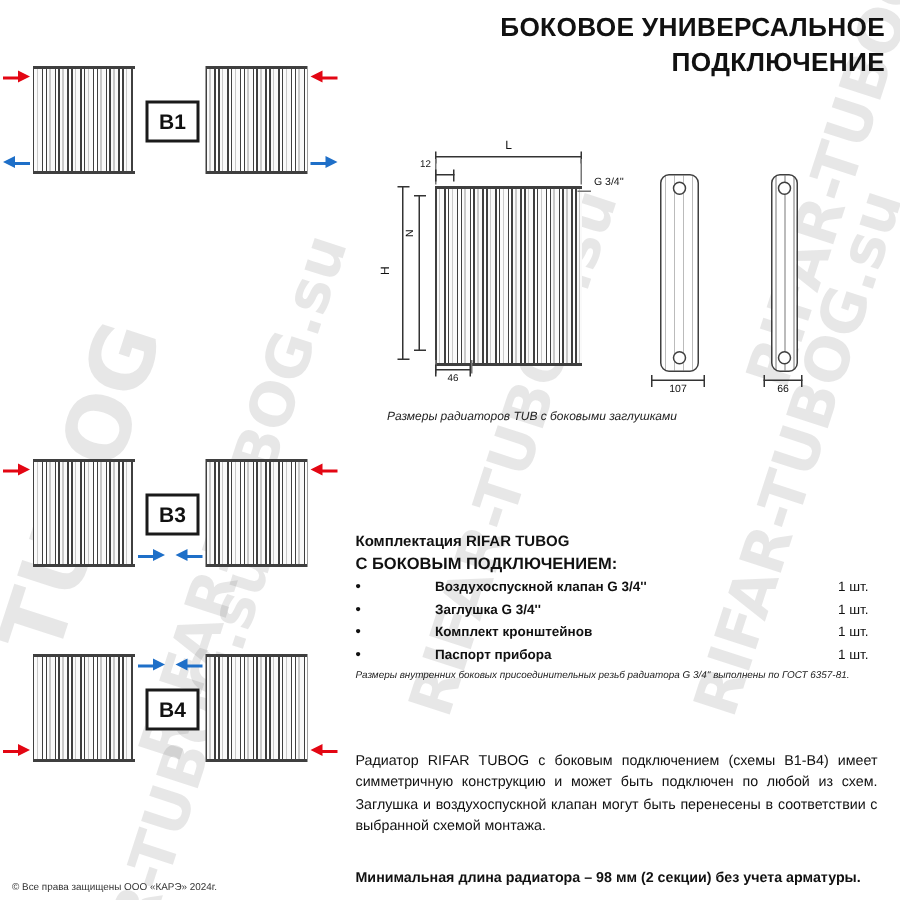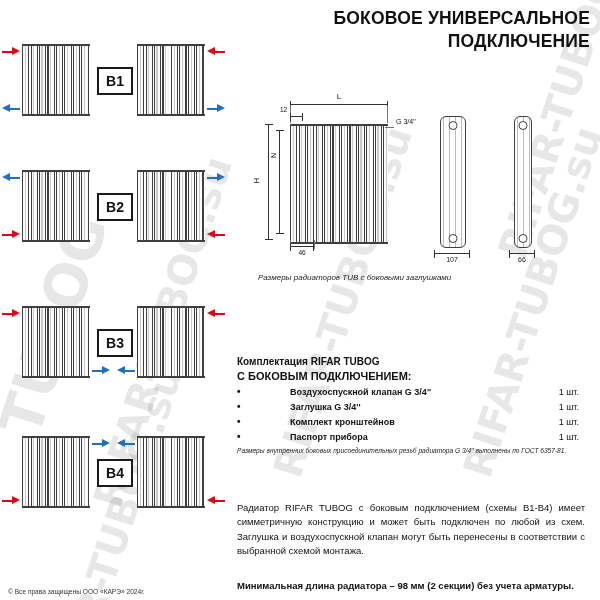--- a/index.html
+++ b/index.html
@@ -101,41 +101,20 @@
     <div class="rad-slot" data-rad="1">
         <div class="radiator"></div>
         <div class="arrow left" style="color: rgb(227, 6, 19); right: -20px; top: 3px;">
           <span class="shaft"></span>
         </div>
         <div class="arrow right" style="color: rgb(30, 111, 200); right: -20px; bottom: 3px;">
           <span class="shaft"></span>
         </div>
       </div>
   </div>
-  <div class="scheme-row" style="top:170px;">
-    <div class="rad-slot" data-rad="0">
-        <div class="radiator"></div>
-        <div class="arrow right" style="color: rgb(227, 6, 19); left: -20px; bottom: 3px;">
-          <span class="shaft"></span>
-        </div>
-        <div class="arrow left" style="color: rgb(30, 111, 200); left: -20px; top: 3px;">
-          <span class="shaft"></span>
-        </div>
-      </div>
-    <div class="scheme-label">В2</div>
-    <div class="rad-slot" data-rad="1">
-        <div class="radiator"></div>
-        <div class="arrow left" style="color: rgb(227, 6, 19); right: -20px; bottom: 3px;">
-          <span class="shaft"></span>
-        </div>
-        <div class="arrow right" style="color: rgb(30, 111, 200); right: -20px; top: 3px;">
-          <span class="shaft"></span>
-        </div>
-      </div>
-  </div>
   <div class="scheme-row" style="top:306px;">
     <div class="rad-slot" data-rad="0">
         <div class="radiator"></div>
         <div class="arrow right" style="color: rgb(227, 6, 19); left: -20px; top: 3px;">
           <span class="shaft"></span>
         </div>
         <div class="arrow right" style="color: rgb(30, 111, 200); right: -20px; bottom: 3px;">
           <span class="shaft"></span>
         </div>
       </div>

